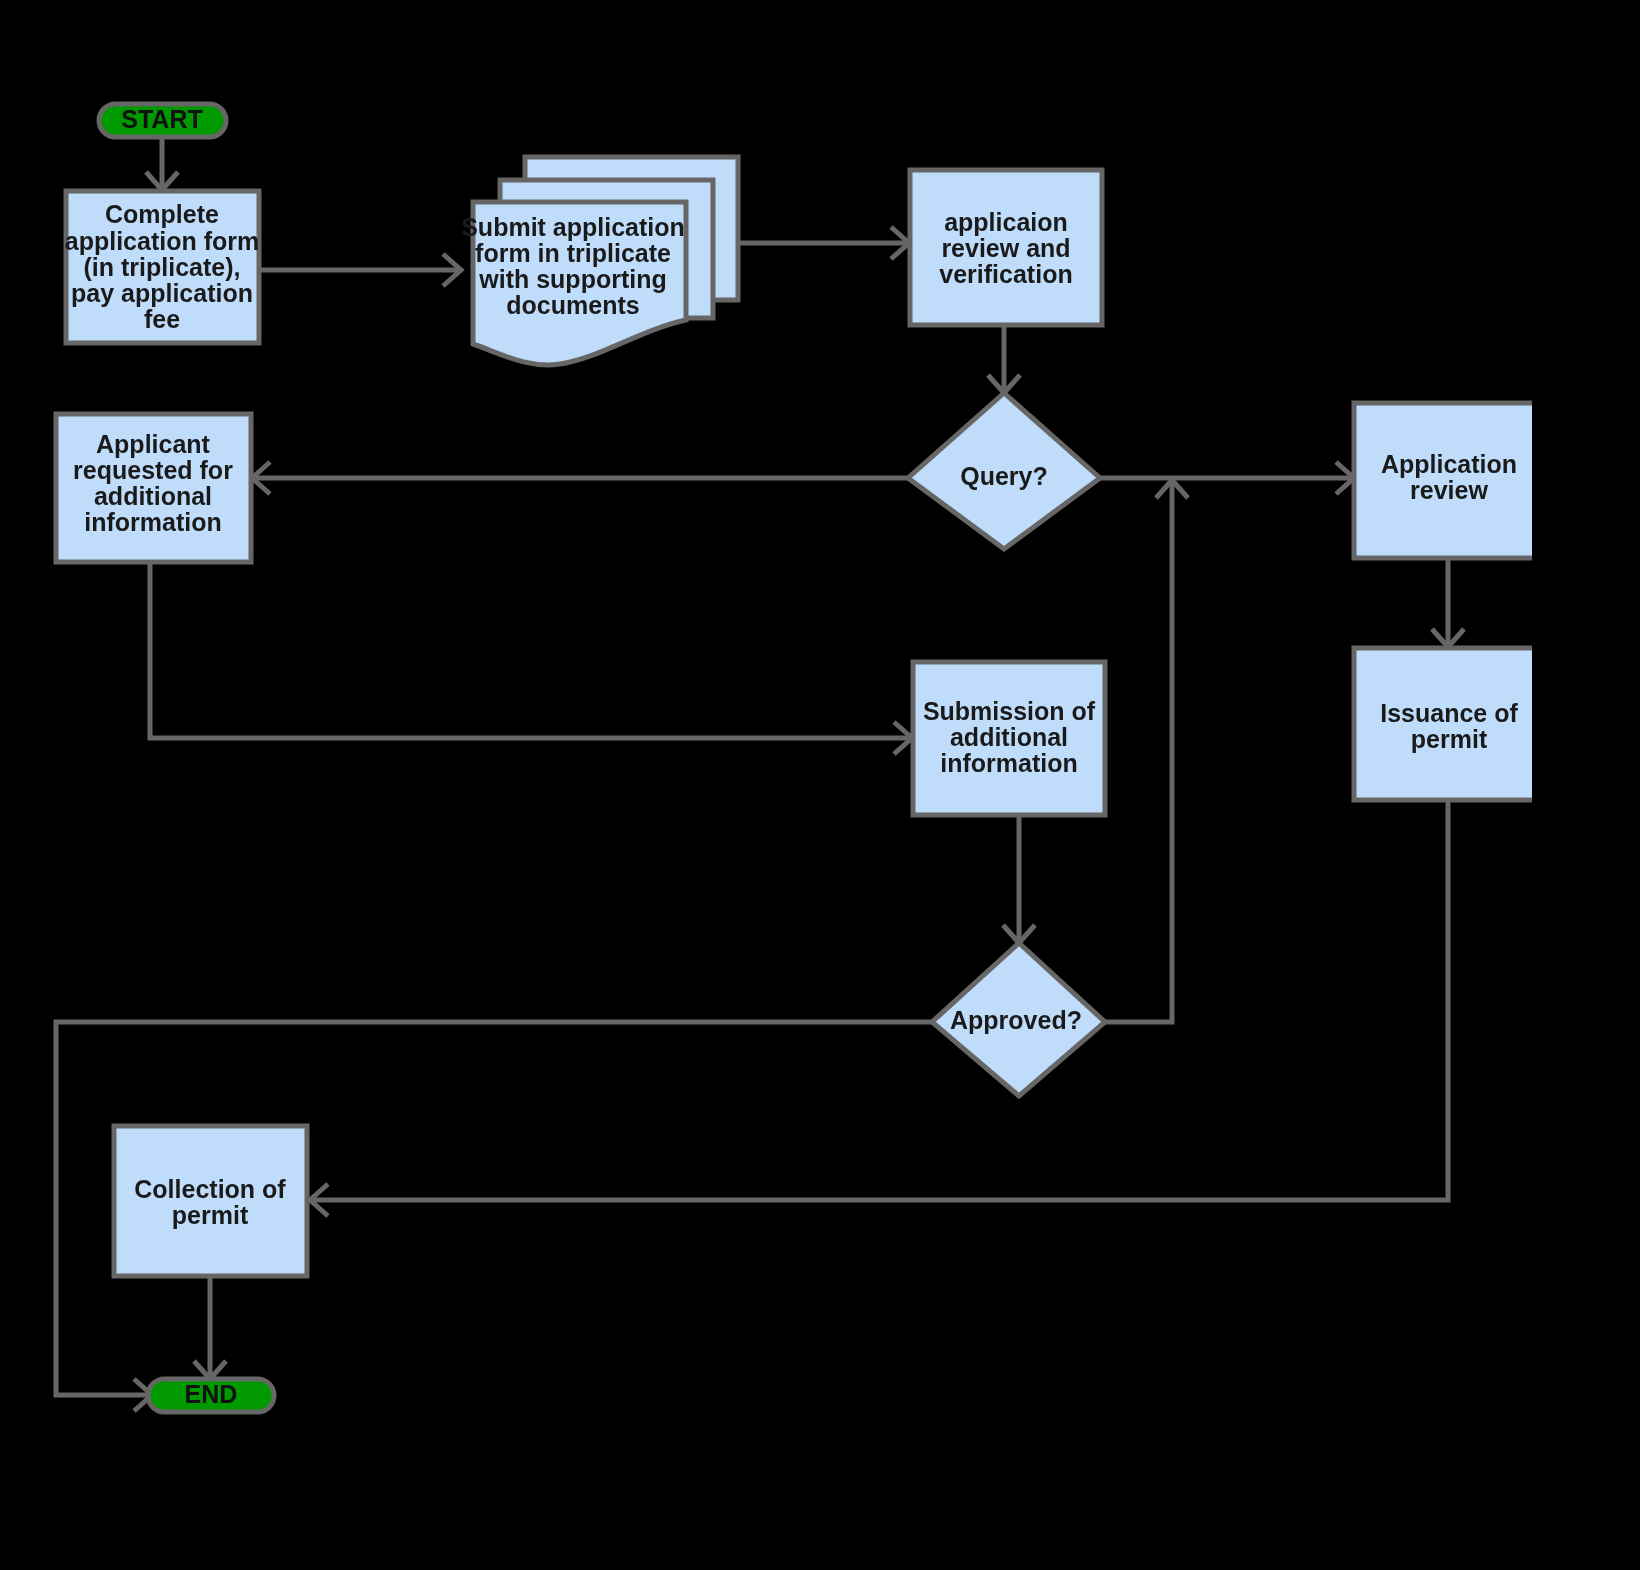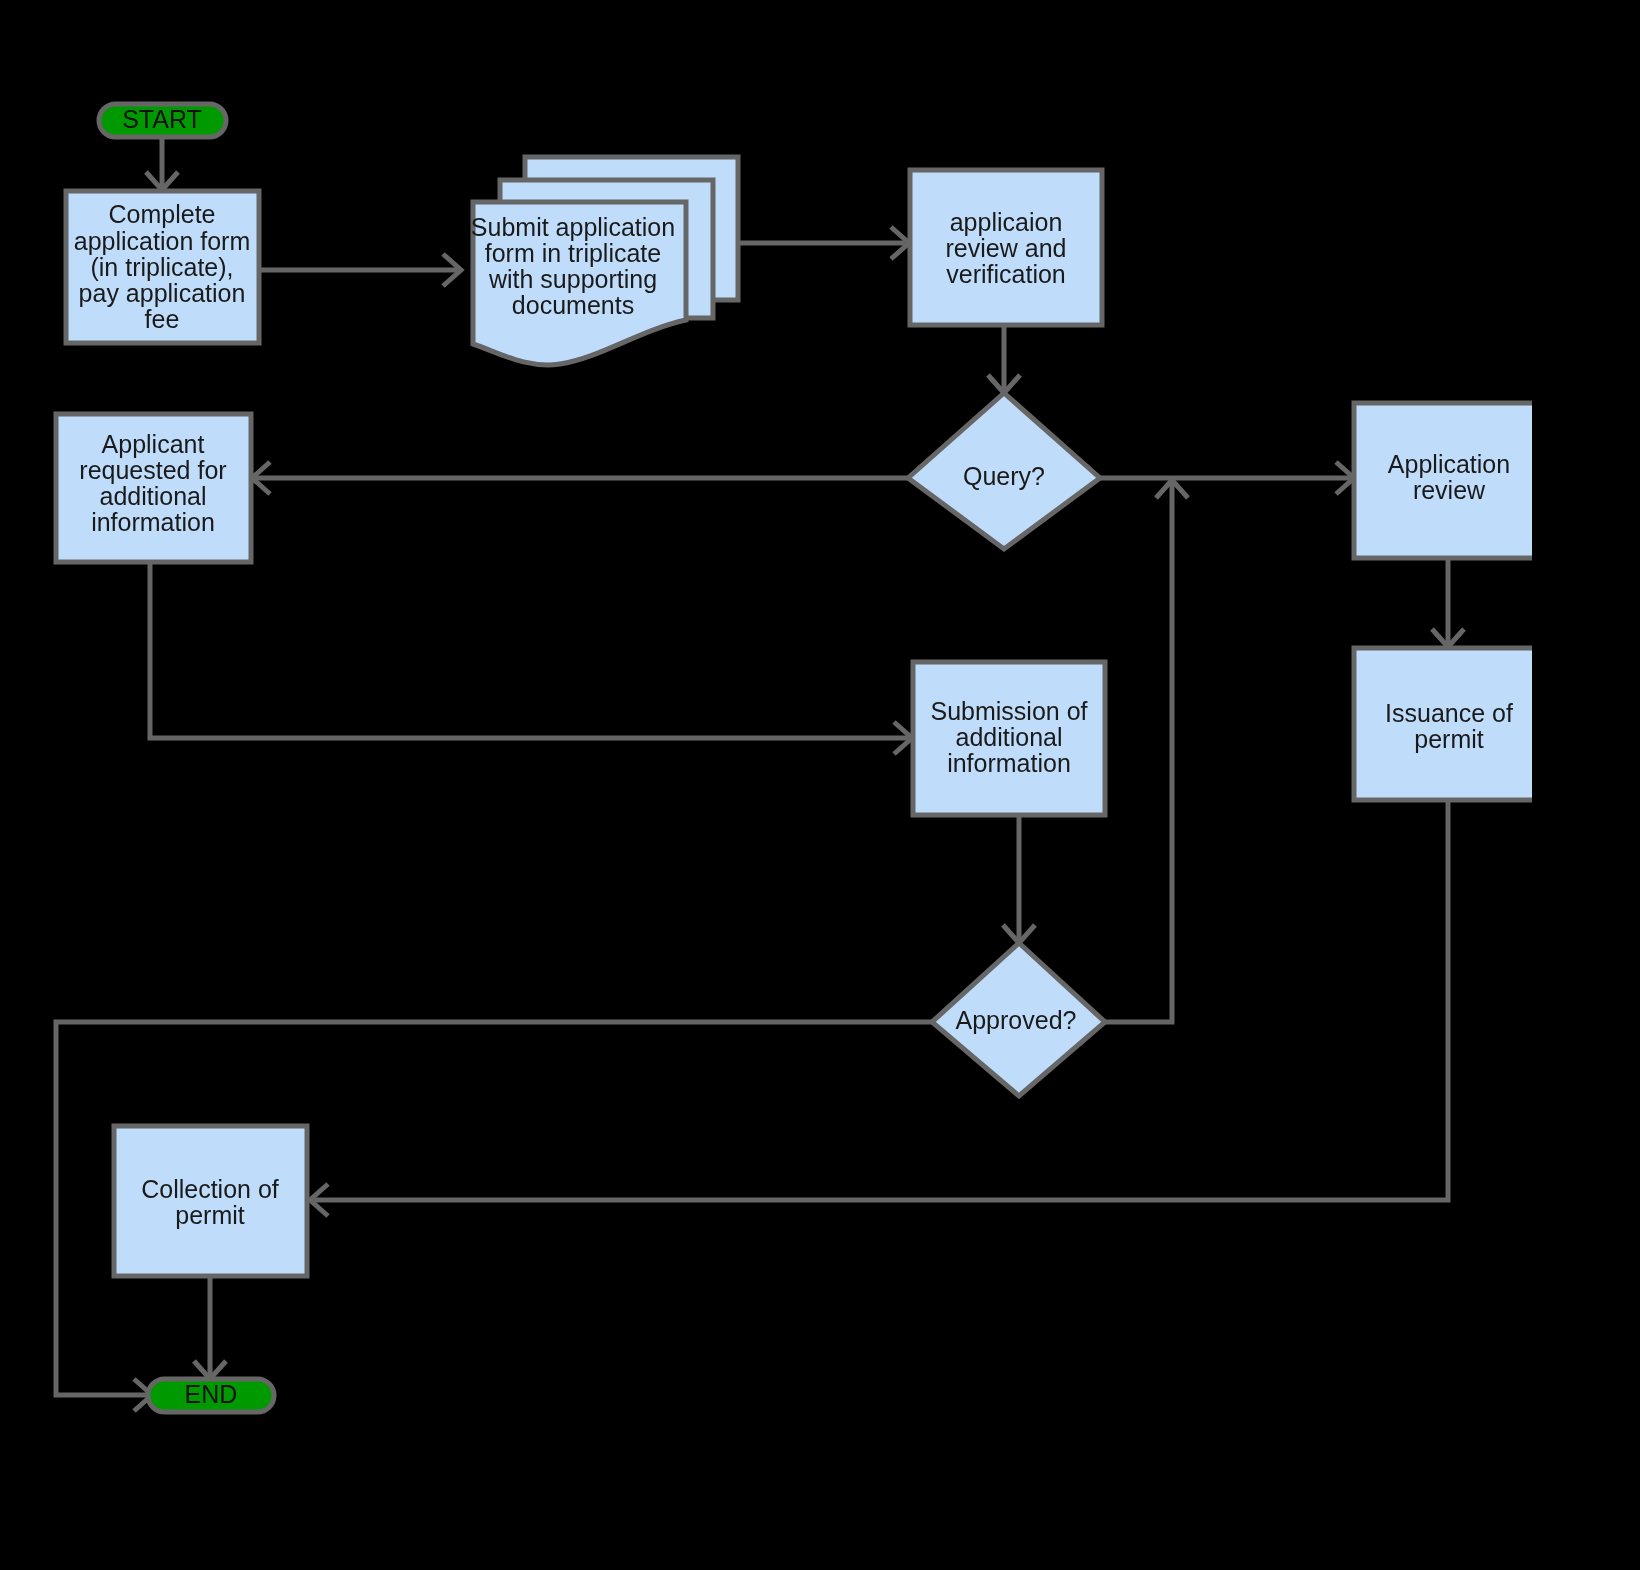--- a/index.html
+++ b/index.html
@@ -11,20 +11,21 @@
     width: 1640px;
     height: 1570px;
     font-family: "Liberation Sans", sans-serif;
   }
   #flow-root {
     position: relative;
     width: 1532px;
     height: 1570px;
     background: #000000;
     overflow: hidden;
+    font-weight: bold;
   }
   svg.canvas {
     position: absolute;
     left: 0;
     top: 0;
     width: 1640px;
     height: 1570px;
     display: block;
   }
   .node-text {

